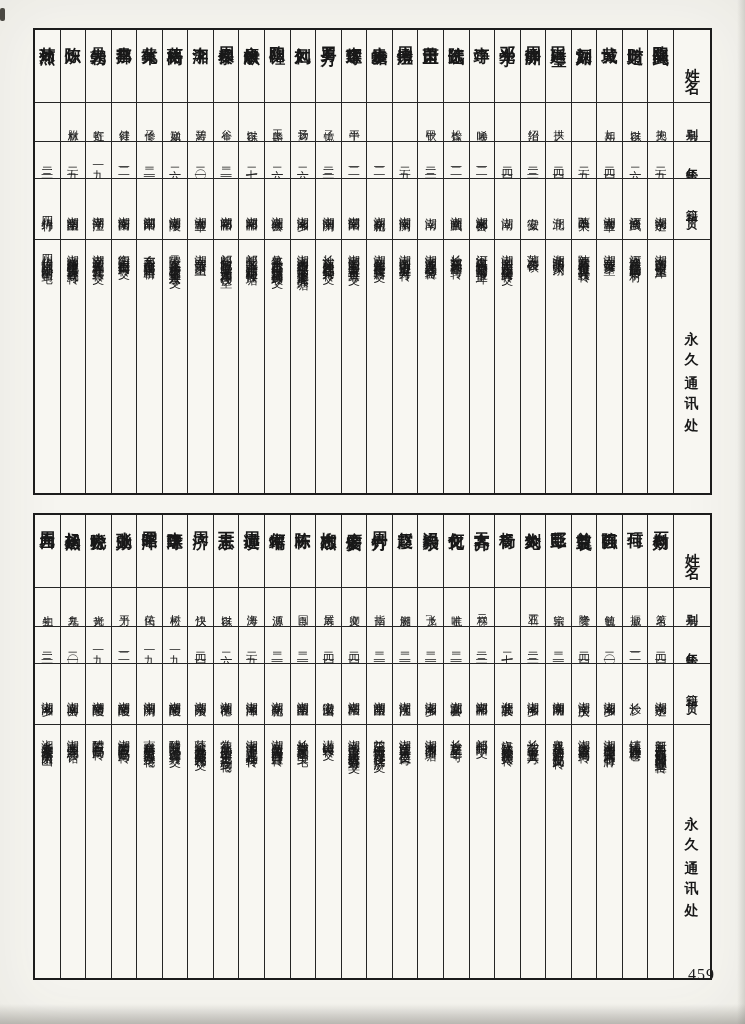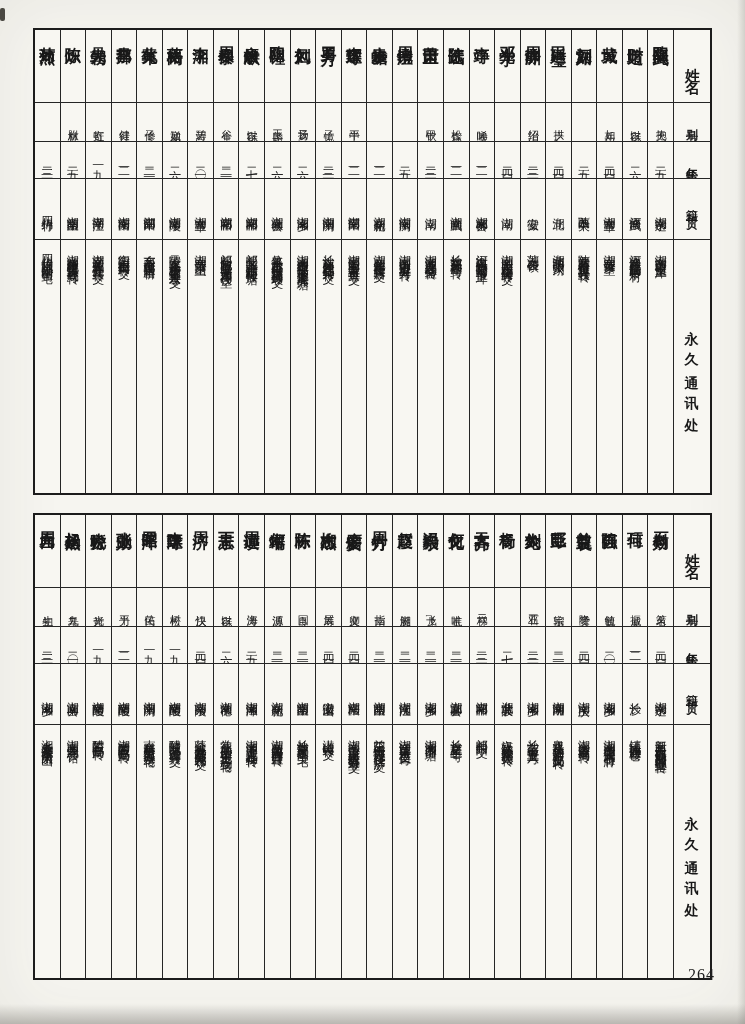--- a/index.html
+++ b/index.html
@@ -1006,17 +1006,17 @@
             <span>湖南湘乡</span>
           </div>
     <div class="cell r-addr">
             <span>湘乡杨家滩金盆湾太阶山</span>
           </div>
   </div>
 </div>
 
   </div>
 
-  <div class="page-number">264</div>
+  <div class="page-number">459</div>
 
   <div class="scan-shadow-right"></div>
   <div class="scan-shadow-bottom"></div>
 </div>
 
 </body></html>

